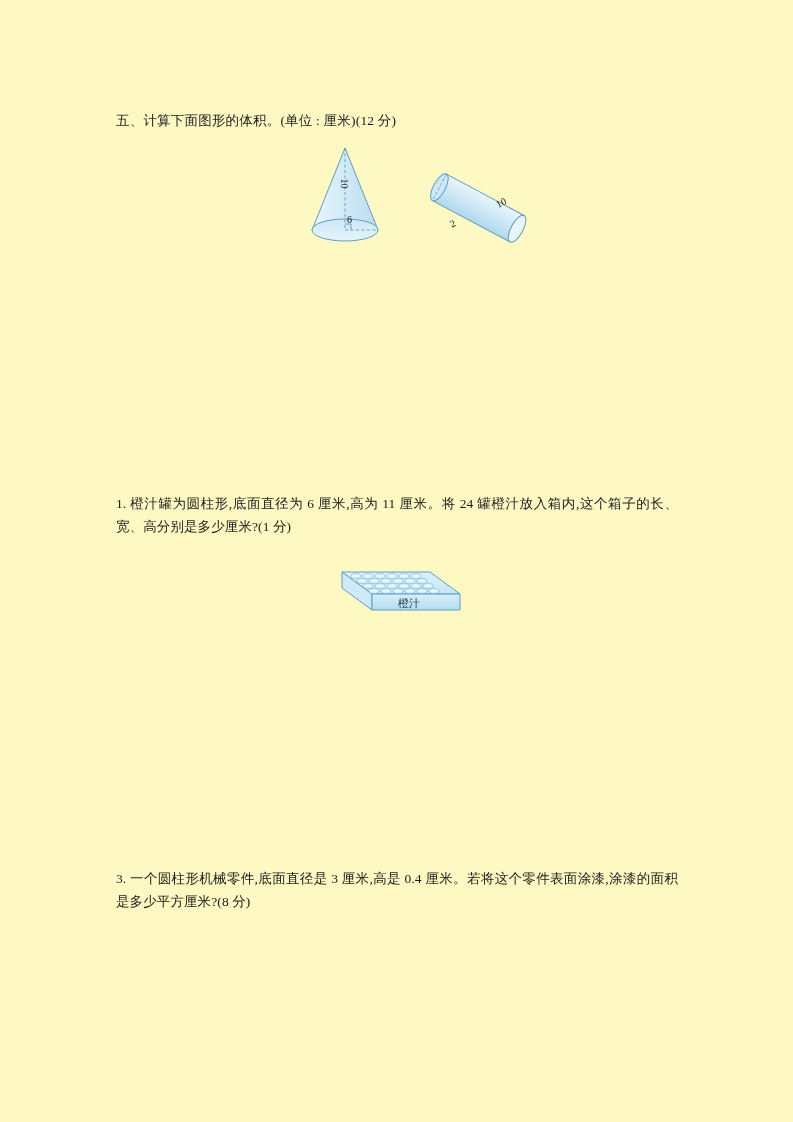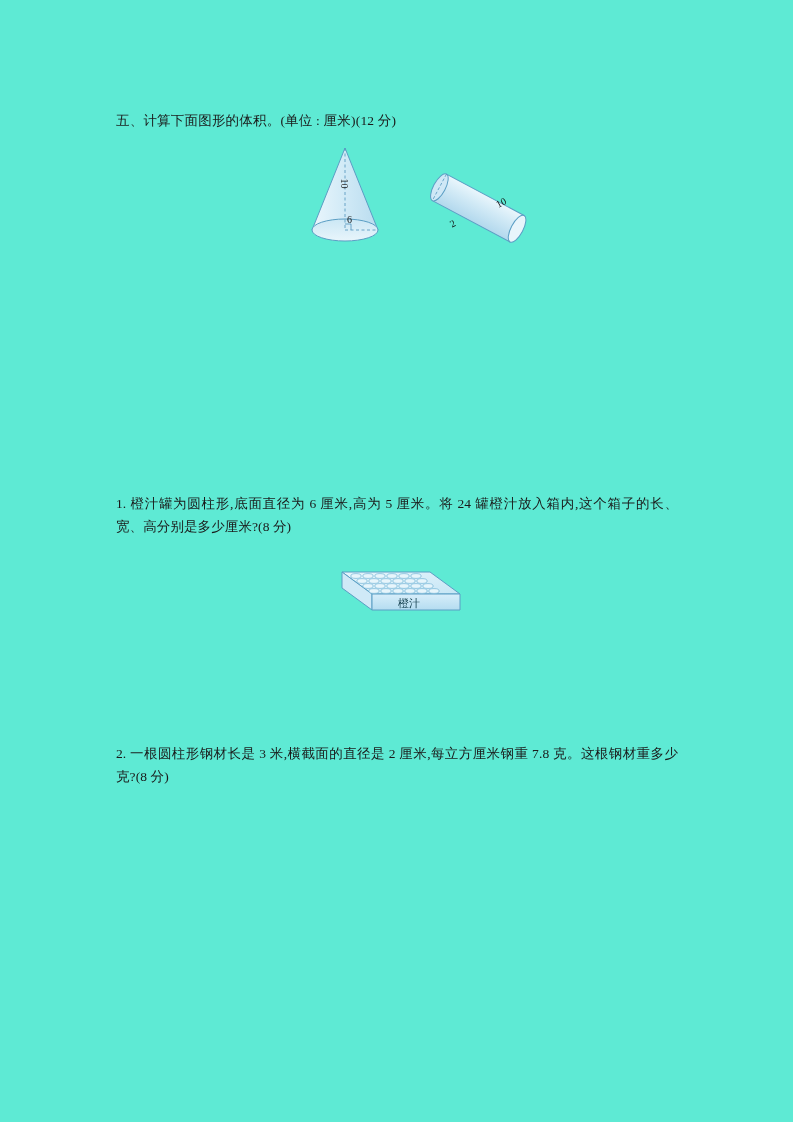--- a/index.html
+++ b/index.html
@@ -13,21 +13,21 @@
     font-family: "Liberation Serif", serif;
     color: #1a1a1a;
     position: relative;
     overflow: hidden;
   }
   .page {
     position: absolute;
     left: 0; top: 0;
     width: 793px;
     height: 1122px;
-    background: #5eead4;
+    background: #fef9c3;
   }
   .content {
     position: absolute;
     left: 116px;
     top: 110px;
     width: 562px;
   }
   .section-heading {
     font-size: 13.5px;
     line-height: 1.6;
@@ -151,21 +151,21 @@
           <span class="label lbl-cyl-h">10</span>
         </div>
 
       </div>
     </div>
 
     <div class="block-gap-1"></div>
 
     <div>
 
-      <p class="q-text">1. 橙汁罐为圆柱形,底面直径为 6 厘米,高为 5 厘米。将 24 罐橙汁放入箱内,这个箱子的长、宽、高分别是多少厘米?(8 分)</p>
+      <p class="q-text">1. 橙汁罐为圆柱形,底面直径为 6 厘米,高为 11 厘米。将 24 罐橙汁放入箱内,这个箱子的长、宽、高分别是多少厘米?(1 分)</p>
 
       <div class="box-wrap" style="position:relative;width:160px;height:70px;">
         <svg width="160" height="70" viewBox="0 0 160 70">
           <defs>
             <linearGradient id="boxTop" x1="0" y1="0" x2="1" y2="1">
               <stop offset="0%" stop-color="#e6f5fc"></stop>
               <stop offset="100%" stop-color="#c6e6f5"></stop>
             </linearGradient>
             <linearGradient id="boxFront" x1="0" y1="0" x2="0" y2="1">
               <stop offset="0%" stop-color="#d7eefa"></stop>
@@ -200,20 +200,20 @@
               <ellipse cx="98" cy="39" rx="5.2" ry="2.4"></ellipse>
             <ellipse cx="110" cy="39" rx="5.2" ry="2.4"></ellipse>
               <ellipse cx="122" cy="39" rx="5.2" ry="2.4"></ellipse>
           </g>
         </svg>
         <span class="box-label" style="left:86px;top:44px;">橙汁</span>
       </div>
 
       <div class="block-gap-2"></div>
 
-      <p class="q-text">2. 一根圆柱形钢材长是 3 米,横截面的直径是 2 厘米,每立方厘米钢重 7.8 克。这根钢材重多少克?(8 分)</p>
 
       <div class="block-gap-3"></div>
 
+      <p class="q-text">3. 一个圆柱形机械零件,底面直径是 3 厘米,高是 0.4 厘米。若将这个零件表面涂漆,涂漆的面积是多少平方厘米?(8 分)</p>
     </div>
 
   </div>
 </div>
 
 </body></html>

